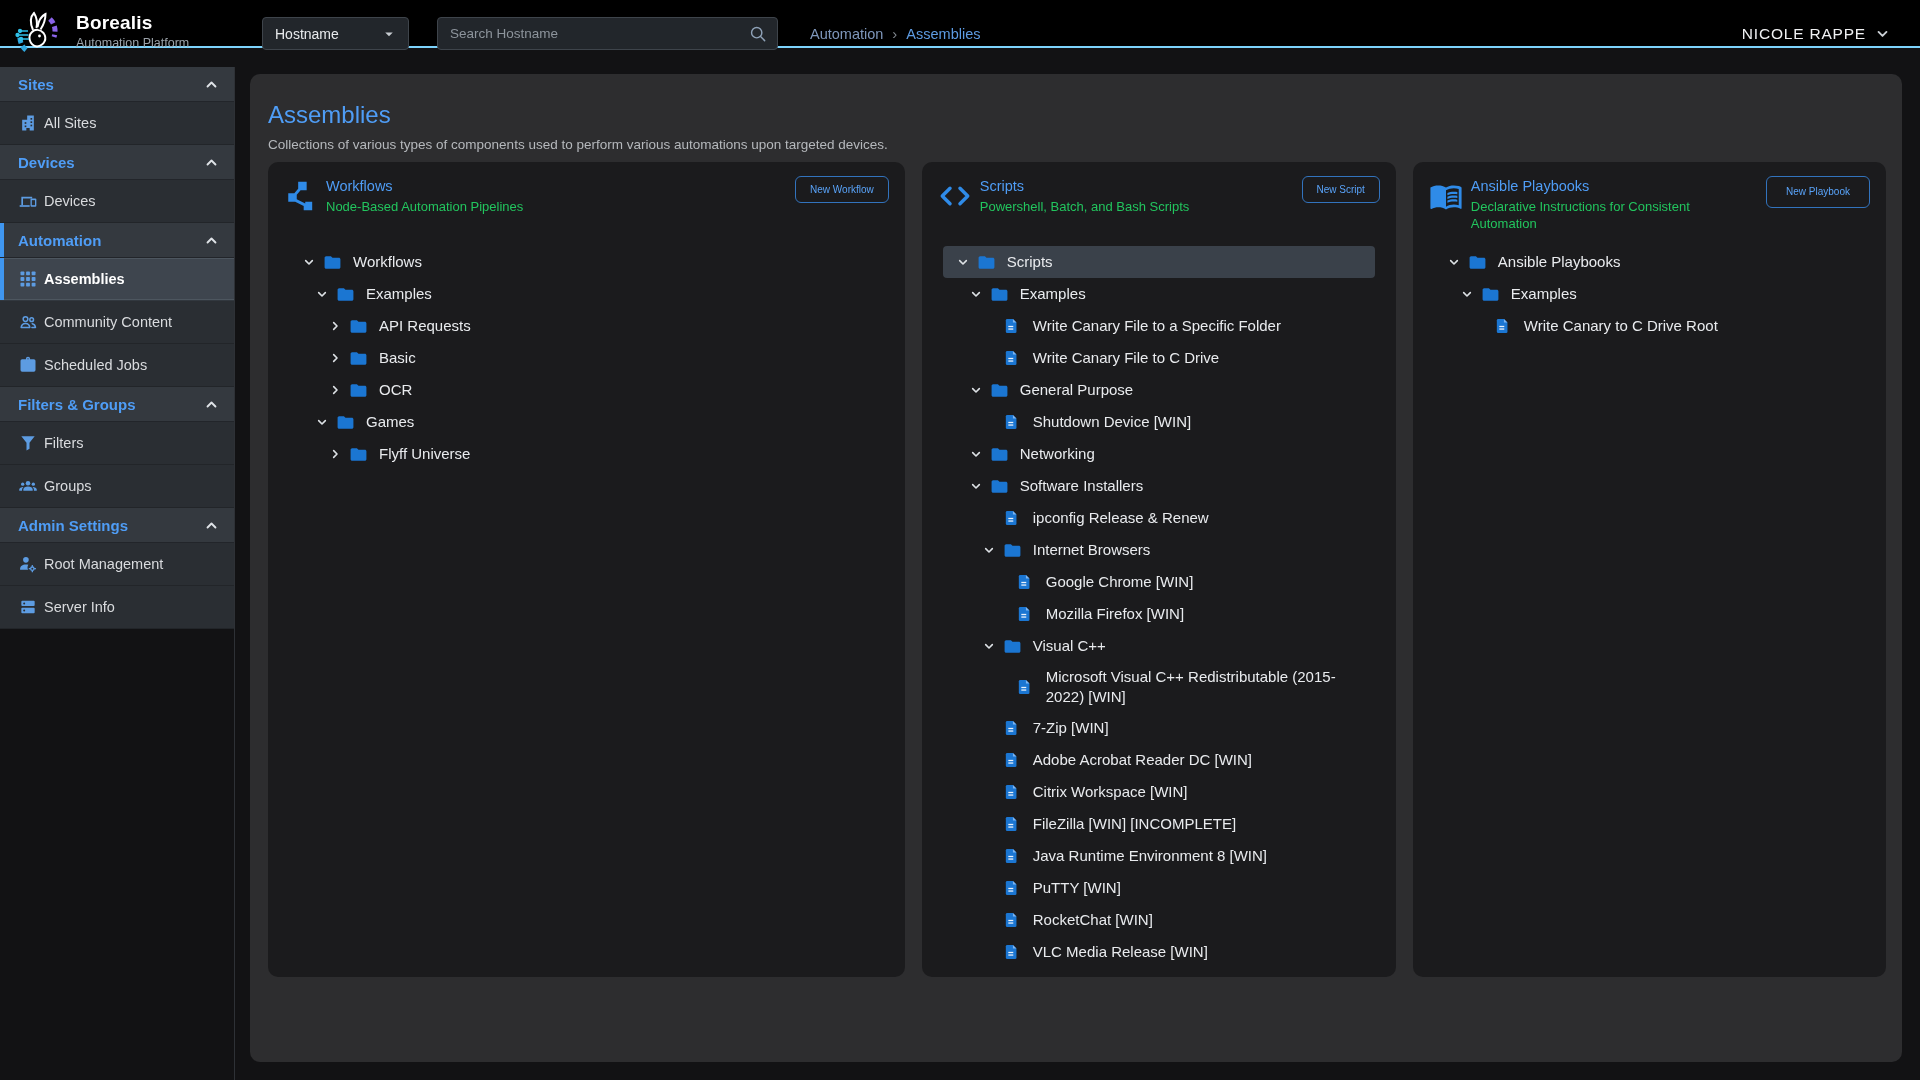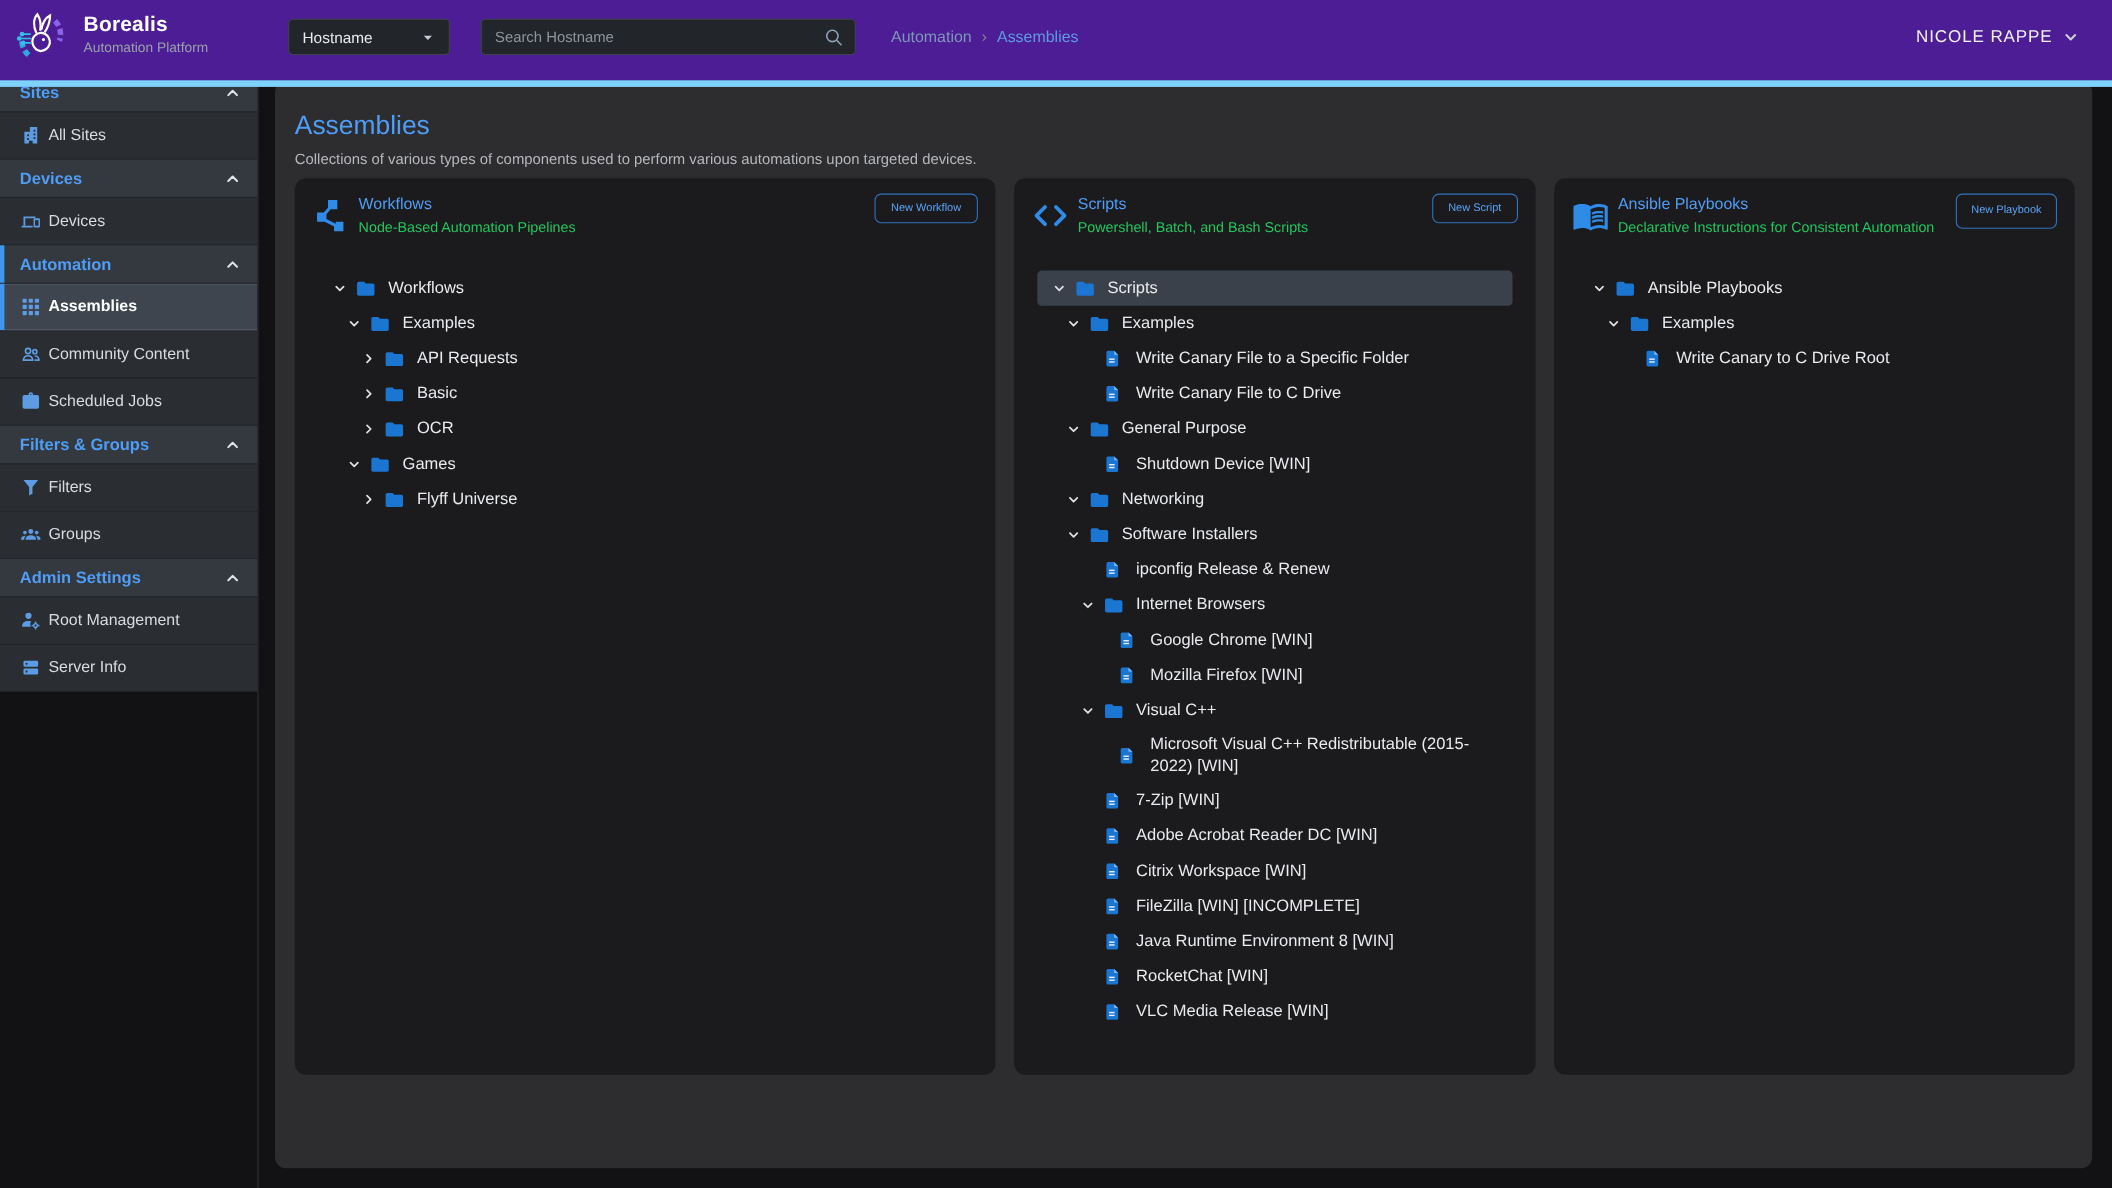--- a/index.html
+++ b/index.html
@@ -1,21 +1,21 @@
 <!DOCTYPE html>
 <html style="--accent: #4f9df6; --accent-bar: #3f96f0; --icon-blue: #5d9ce2; --folder-blue: #1b76d2; --selected: #3a414a;"><head>
 <meta charset="utf-8">
 <style>
   * { margin:0; padding:0; box-sizing:border-box; }
   html,body { width:1920px; height:1080px; overflow:hidden; background:#121214;
               font-family:"Liberation Sans", sans-serif; }
 
   
-  .topbar { position:absolute; left:0; top:0; width:1920px; height:79px;
-            background:#4c1d95; border-bottom:6px solid #7dd3fc; z-index:5; }
+  .topbar { position:absolute; left:0; top:0; width:1920px; height:48px;
+            background:#000000; border-bottom:2px solid #7dd3fc; z-index:5; }
   .logo { position:absolute; left:13px; top:9px; width:48px; height:48px; }
   .brand { position:absolute; left:76px; top:12px; }
   .brand-name { font-size:19px; font-weight:bold; color:#ffffff; letter-spacing:.2px; }
   .brand-sub  { font-size:12.5px; color:#9aa1a8; margin-top:2px; }
   .host-select { position:absolute; left:262px; top:17px; width:147px; height:33px;
                  background:#22262b; border:1px solid #3e444b; border-radius:4px;
                  display:flex; align-items:center; padding:0 10px 0 12px; cursor:pointer; }
   .host-select .val { font-size:14px; color:#e8eaed; flex:1; }
   .host-select .caret { width:18px; height:18px; color:#c7ccd1; }
   .search-box { position:absolute; left:437px; top:17px; width:341px; height:33px;
@@ -65,21 +65,21 @@
   .card-1 { width:664px; } .card-2 { width:494px; } .card-3 { width:493px; }
   .card-header { display:flex; align-items:flex-start; min-height:56px; }
   .hdr-icon { width:42px; flex-shrink:0; padding-top:3px; color:#2f8be8; }
   .hdr-icon svg { width:34px; height:34px; }
   .hdr-text { flex:1; min-width:0; padding-right:10px; }
   .card-title { font-size:14.5px; color:var(--accent); margin:2px 0 4px; }
   .card-sub { font-size:13px; line-height:17px; color:#22c55e; }
   .card-btn { margin-left:auto; flex-shrink:0; background:transparent;
               border:1px solid #3273bd; color:#59a3f9; border-radius:6px;
               font-size:10px; font-family:inherit; padding:7px 14px; cursor:pointer; }
-  .card-3 .card-btn { width:92px; padding:7px 8px; line-height:1.55; text-align:center;
+  .card-3 .card-btn { width:104px; padding:7px 8px; line-height:1.55; text-align:center;
                       white-space:normal; }
   .tree { margin:14px 5px 0; }
   .trow { display:flex; align-items:center; min-height:32px;
           padding-right:8px; border-radius:4px; cursor:pointer; }
   .trow.selected { background:var(--selected); }
   .chev { width:16px; height:16px; margin-right:6px; flex-shrink:0; color:#dde1e5; }
   .chev svg { width:16px; height:16px; display:block; }
   .tspacer { width:22px; flex-shrink:0; }
   .nicon { width:19px; margin-right:11px; flex-shrink:0; color:var(--folder-blue);
            display:inline-flex; }
@@ -670,20 +670,32 @@
           <div class="trow" style="padding-left: 38px;">
             <span class="tspacer"></span>
             <span class="nicon file">
               <svg viewBox="0 0 24 24">
                 <path d="M6 2h8l5 5v13a2 2 0 0 1-2 2H6a2 2 0 0 1-2-2V4a2 2 0 0 1 2-2z" fill="currentColor"></path>
                 <path d="M14 2l5 5h-5z" fill="#7db5f2"></path>
                 <rect x="7.5" y="11.8" width="7" height="1.8" fill="#e9f2fc"></rect>
                 <rect x="7.5" y="15.4" width="7" height="1.8" fill="#e9f2fc"></rect>
               </svg>
             </span>
+            <span class="tlabel">PuTTY [WIN]</span>
+          </div>
+          <div class="trow" style="padding-left: 38px;">
+            <span class="tspacer"></span>
+            <span class="nicon file">
+              <svg viewBox="0 0 24 24">
+                <path d="M6 2h8l5 5v13a2 2 0 0 1-2 2H6a2 2 0 0 1-2-2V4a2 2 0 0 1 2-2z" fill="currentColor"></path>
+                <path d="M14 2l5 5h-5z" fill="#7db5f2"></path>
+                <rect x="7.5" y="11.8" width="7" height="1.8" fill="#e9f2fc"></rect>
+                <rect x="7.5" y="15.4" width="7" height="1.8" fill="#e9f2fc"></rect>
+              </svg>
+            </span>
             <span class="tlabel">RocketChat [WIN]</span>
           </div>
           <div class="trow" style="padding-left: 38px;">
             <span class="tspacer"></span>
             <span class="nicon file">
               <svg viewBox="0 0 24 24">
                 <path d="M6 2h8l5 5v13a2 2 0 0 1-2 2H6a2 2 0 0 1-2-2V4a2 2 0 0 1 2-2z" fill="currentColor"></path>
                 <path d="M14 2l5 5h-5z" fill="#7db5f2"></path>
                 <rect x="7.5" y="11.8" width="7" height="1.8" fill="#e9f2fc"></rect>
                 <rect x="7.5" y="15.4" width="7" height="1.8" fill="#e9f2fc"></rect>

